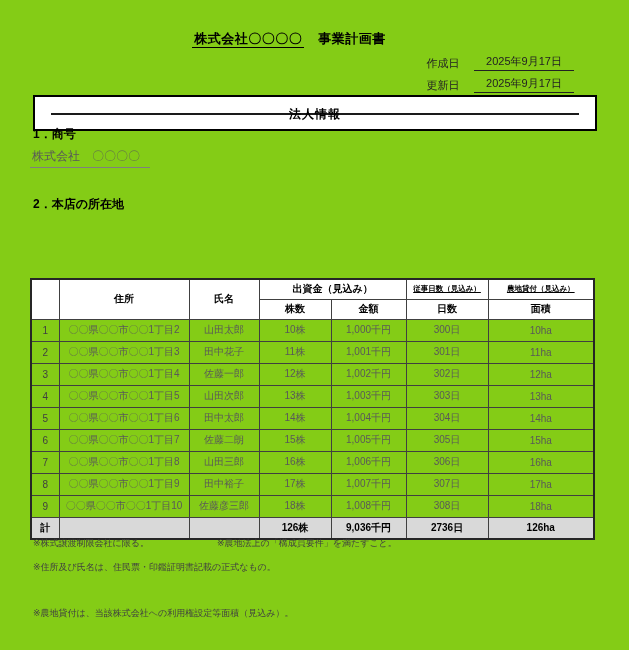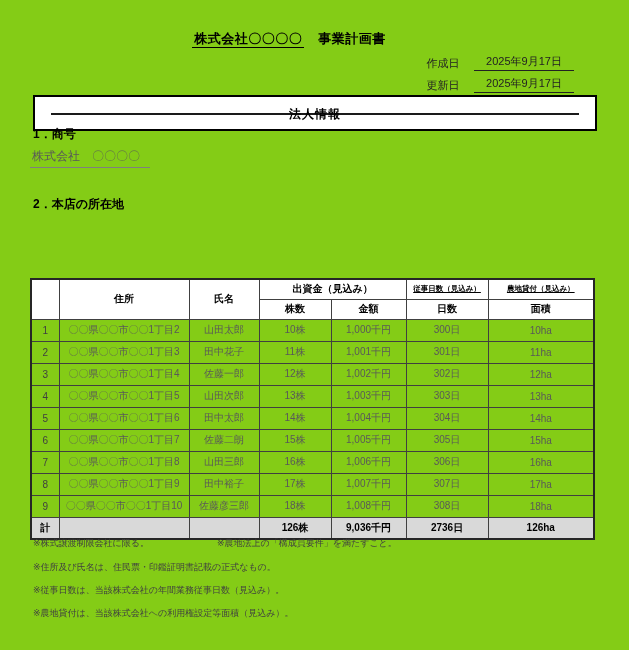--- a/index.html
+++ b/index.html
@@ -209,16 +209,15 @@
         <td>9,036千円</td>
         <td>2736日</td>
         <td>126ha</td>
       </tr>
     </tfoot>
   </table>
 
   <div class="note n0">※株式譲渡制限会社に限る。</div>
   <div class="note n1">※農地法上の「構成員要件」を満たすこと。</div>
   <div class="note n2">※住所及び氏名は、住民票・印鑑証明書記載の正式なもの。</div>
-  <div class="note n3">※従事日数は、当該株式会社の年間業務従事日数（見込み）。</div>
   <div class="note n4">※農地貸付は、当該株式会社への利用権設定等面積（見込み）。</div>
 
 </div>
 
 </body></html>

